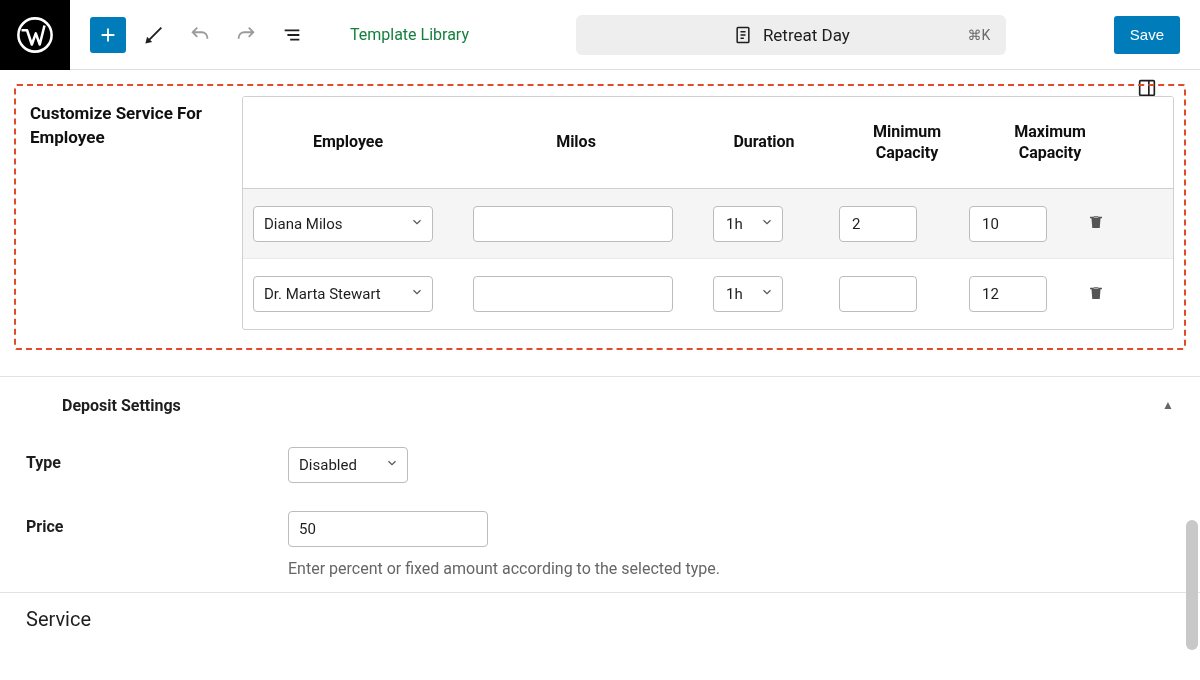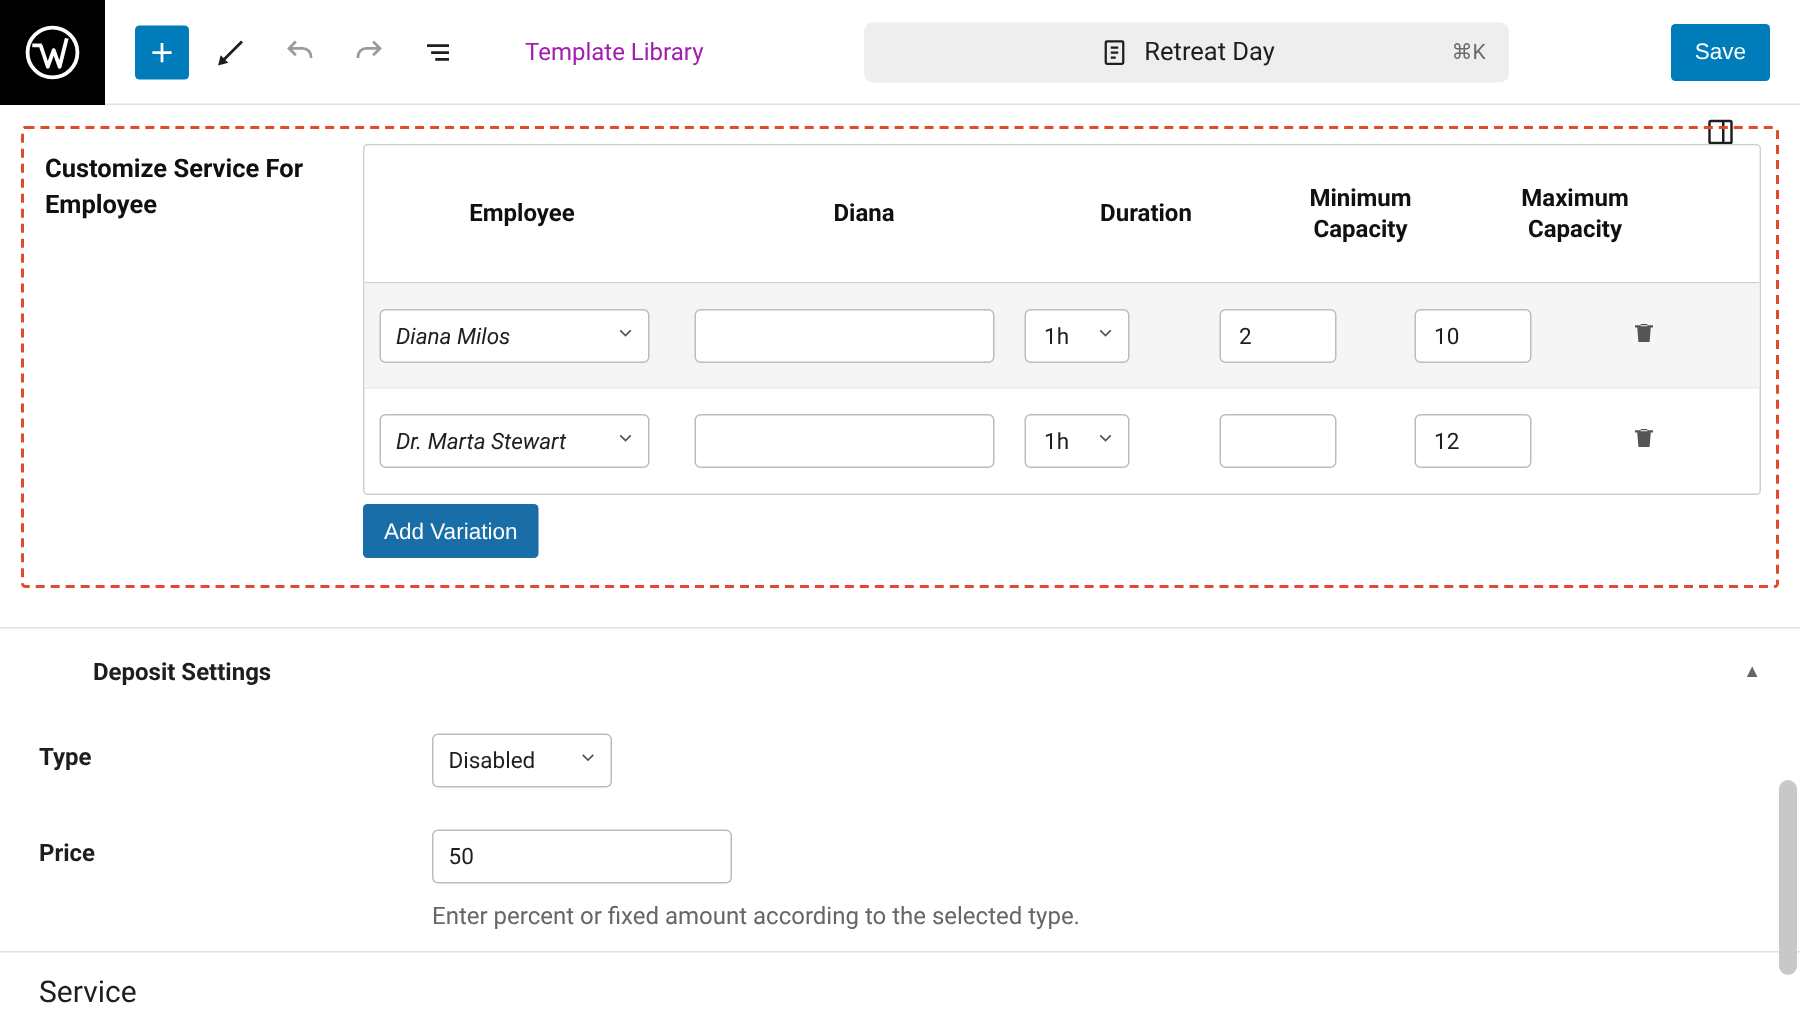--- a/index.html
+++ b/index.html
@@ -47,21 +47,21 @@
     color: #1e1e1e;
   }
   .tb-iconbtn.add {
     background: #007cba;
     color: #fff;
   }
   .tb-iconbtn.grey svg { stroke: #9b9b9b; }
   .tb-label {
     margin-left: 30px;
     font-size: 16px;
-    color: #a21caf;
+    color: #15803d;
   }
   .tb-center {
     flex: 1;
     display: flex;
     justify-content: center;
   }
   .command-pill {
     display: flex;
     align-items: center;
     background: #eeeeee;
@@ -149,22 +149,22 @@
     line-height: 1.3;
     color: #101010;
   }
   .emp-row {
     height: 70px;
     padding: 0 10px;
     border-bottom: 1px solid #eaeaea;
   }
   .emp-row.striped { background: #f5f5f5; }
   .emp-row:last-child { border-bottom: none; }
-  .emp-row > div { display: flex; }
-  .emp-row > div:first-child { justify-content: flex-start; font-style: italic; }
+  .emp-row > div { display: flex; justify-content: center; }
+  .emp-row > div:first-child { justify-content: flex-start; }
   .emp-row > div:last-child { justify-content: center; }
   .sel, .txt-in {
     height: 36px;
     border: 1px solid #bcbcbc;
     border-radius: 4px;
     background: #fff;
     font-size: 15px;
     padding: 0 10px;
     display: flex;
     align-items: center;
@@ -329,21 +329,21 @@
   </div>
 </div>
 
 <div class="highlight-box">
   <div class="highlight-inner">
     <div class="side-label">Customize Service For Employee</div>
     <div class="emp-table-wrap">
       <div class="emp-table">
         <div class="emp-head">
           <div>Employee</div>
-          <div>Diana</div>
+          <div>Milos</div>
           <div>Duration</div>
           <div>Minimum Capacity</div>
           <div>Maximum Capacity</div>
           <div></div>
         </div>
 
         <div class="emp-row striped">
           <div>
             <div class="sel emp-sel">
               <span>Diana Milos</span>
@@ -420,21 +420,20 @@
             </div>
           <div>
             <span class="trash-btn">
               <svg width="18" height="18" viewBox="0 0 24 24" fill="#555">
                   <path d="M6 7h12l-1 13H7L6 7zm3-3h6v2H9V4zM4 7h16v-2H4v2z"></path>
                 </svg>
             </span>
           </div>
         </div>
       </div>
-      <button class="btn-add-var">Add Variation</button>
     </div>
   </div>
 </div>
 
 <div class="deposit-panel">
   <div class="deposit-head">
     <span>Deposit Settings</span>
     <span class="collapse-arrow">▲</span>
   </div>
 

